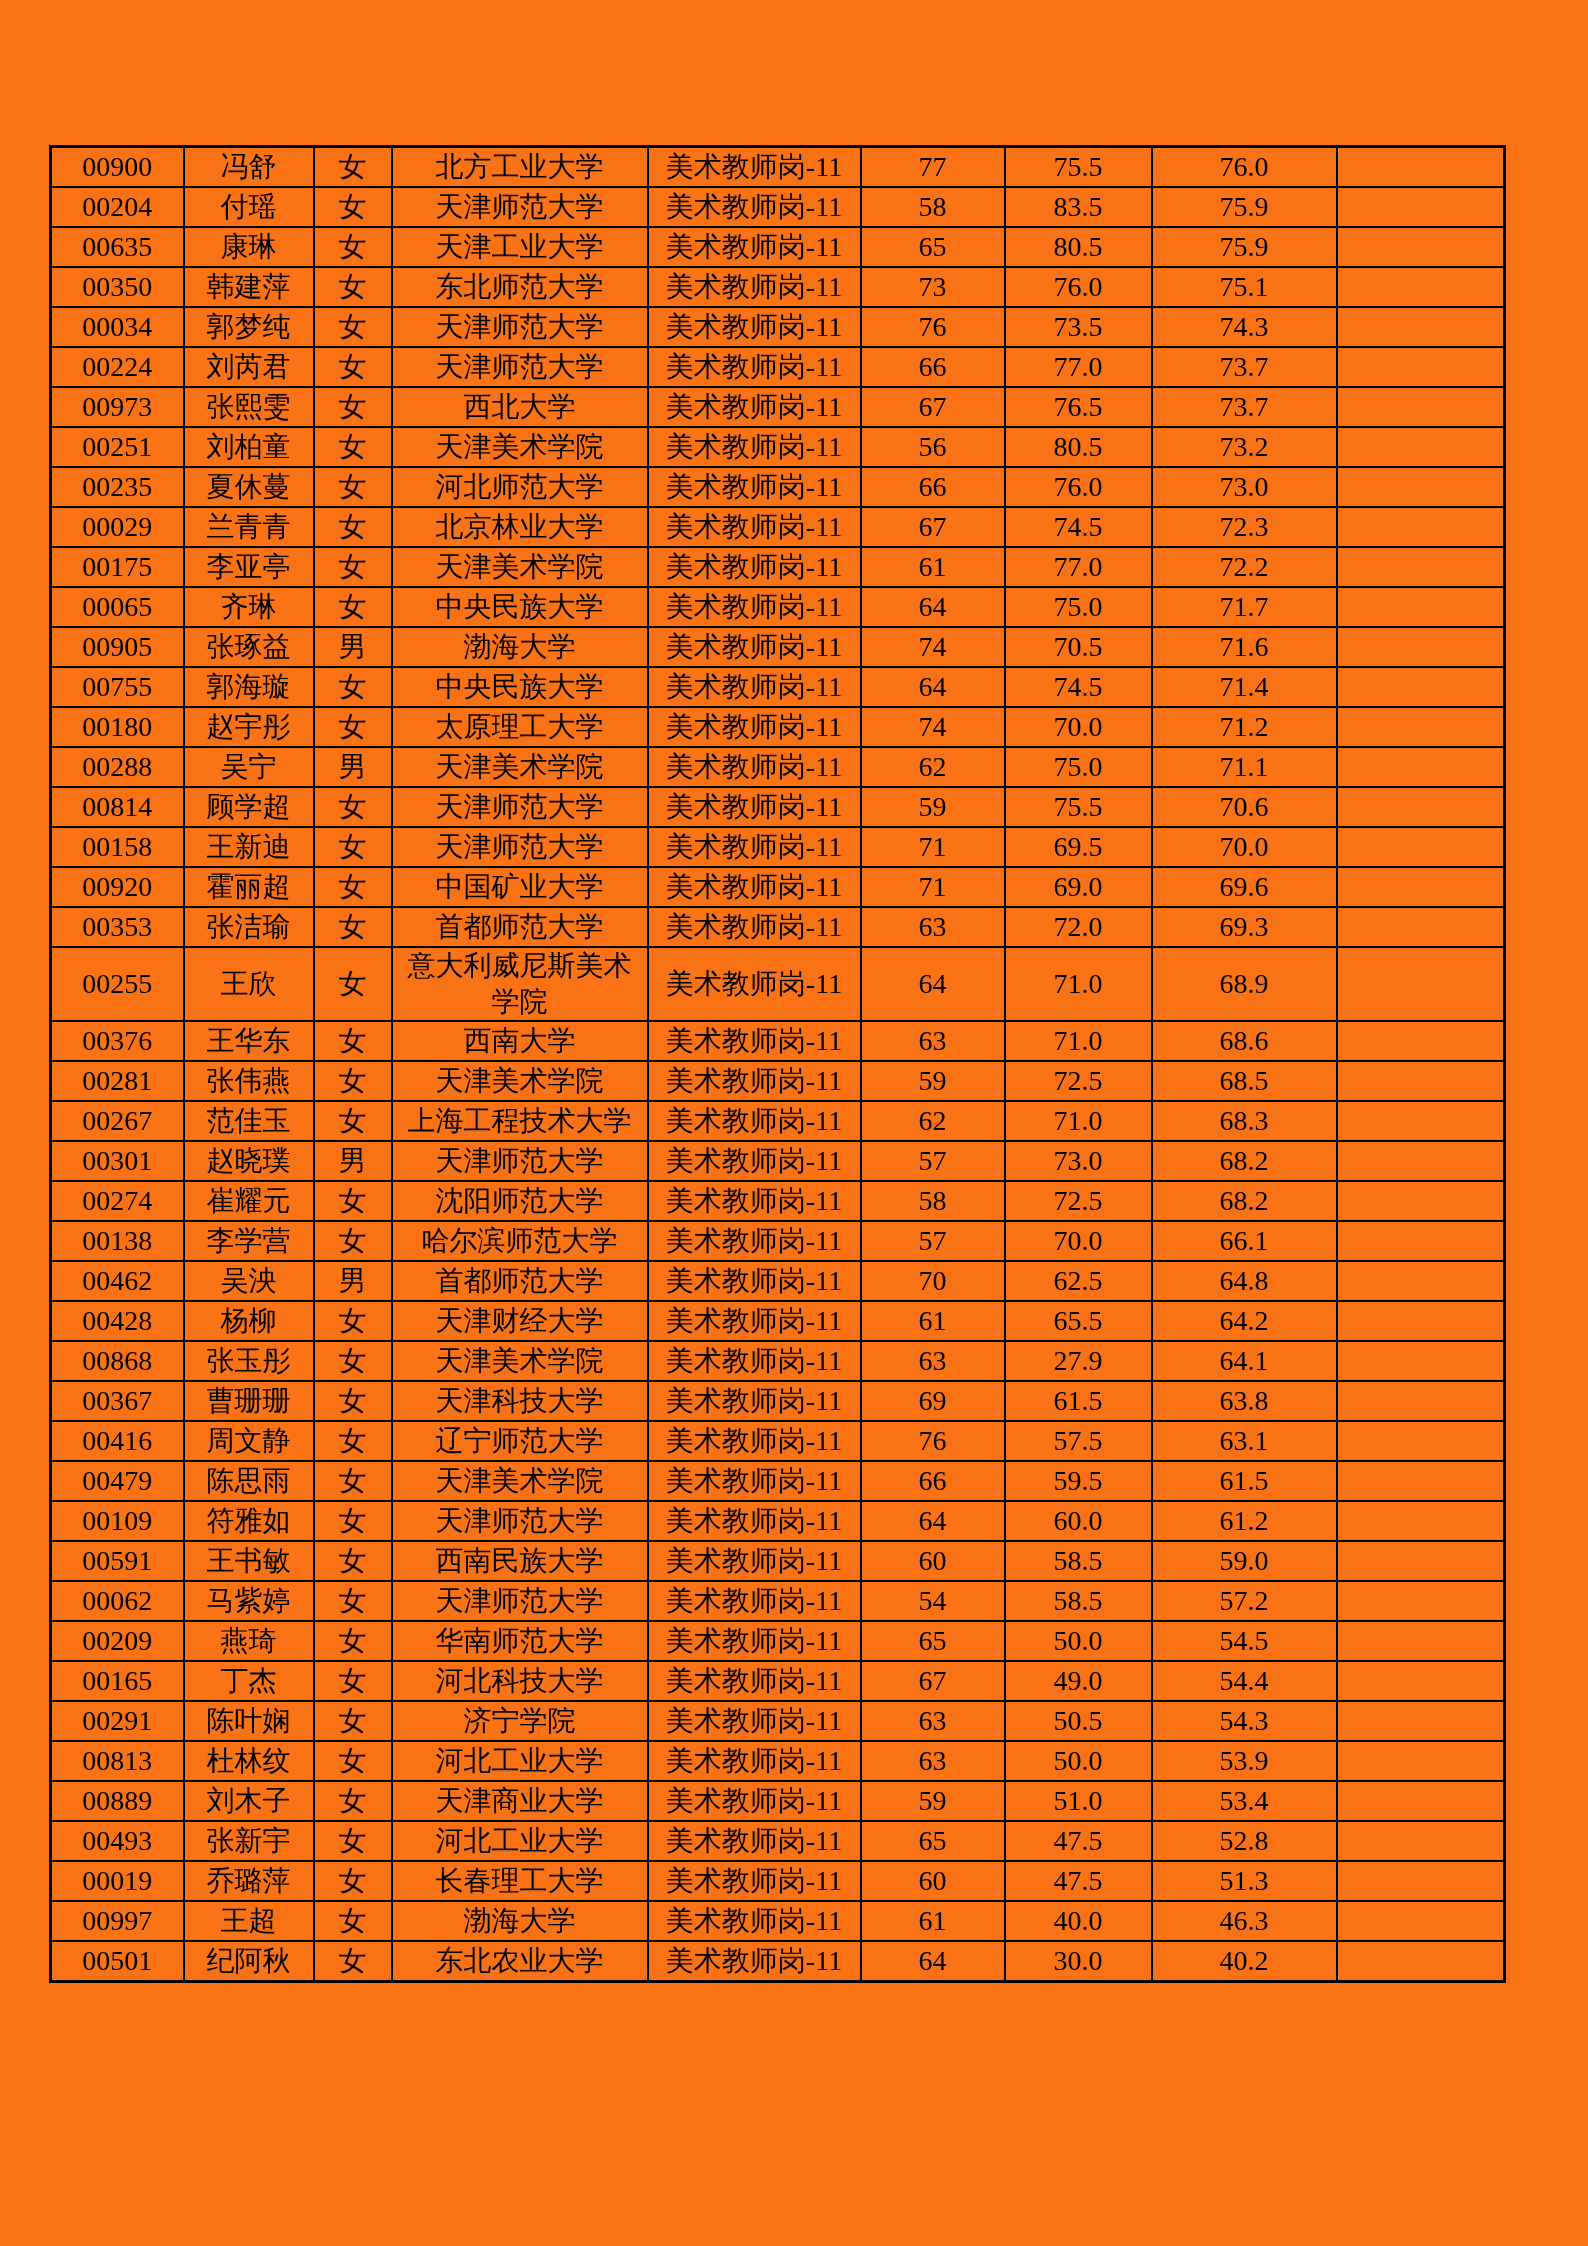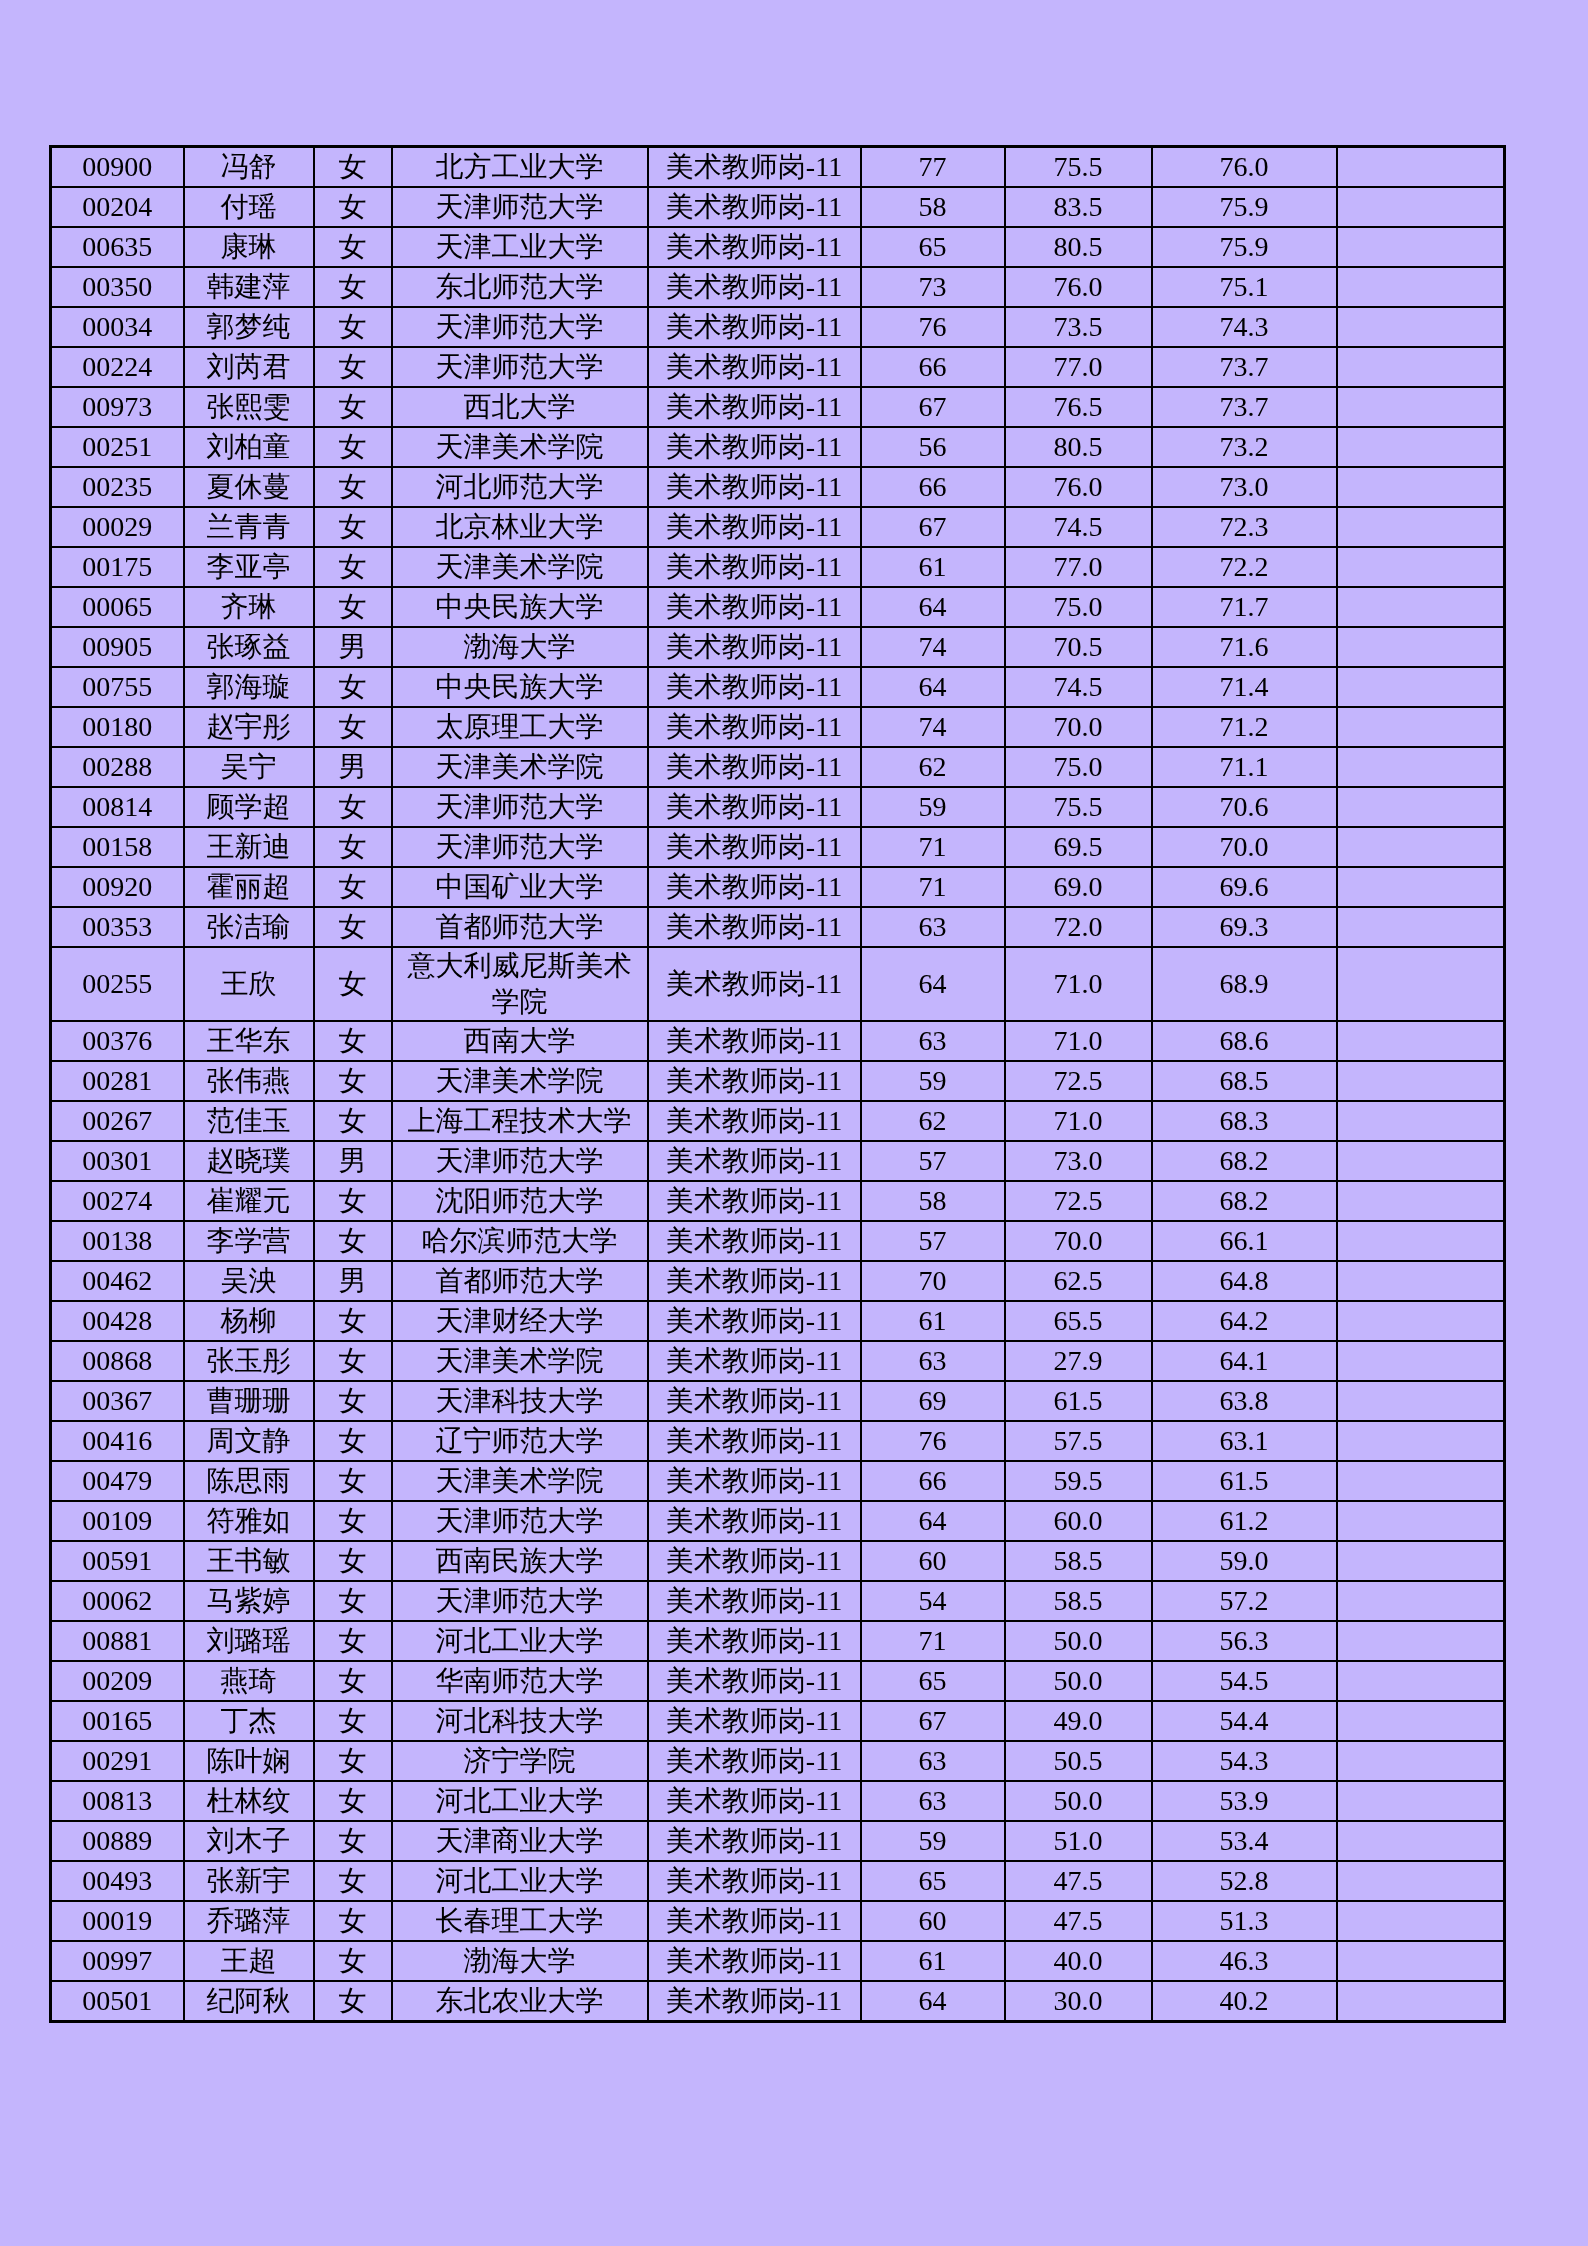--- a/index.html
+++ b/index.html
@@ -4,21 +4,21 @@
 <style>
   html, body {
     margin: 0;
     padding: 0;
     background: #ffffff;
   }
   .page {
     position: relative;
     width: 1588px;
     height: 2246px;
-    background: #c4b5fd;
+    background: #f97316;
     font-family: "Liberation Serif", "DejaVu Serif", serif;
     color: #000000;
   }
   table.score-table {
     position: absolute;
     left: 49px;
     top: 145px;
     width: 1454px;
     border-collapse: collapse;
     table-layout: fixed;
@@ -452,31 +452,20 @@
           <td>马紫婷</td>
           <td>女</td>
           <td>天津师范大学</td>
           <td>美术教师岗-11</td>
           <td>54</td>
           <td>58.5</td>
           <td>57.2</td>
           <td></td>
         </tr>
         <tr>
-          <td>00881</td>
-          <td>刘璐瑶</td>
-          <td>女</td>
-          <td>河北工业大学</td>
-          <td>美术教师岗-11</td>
-          <td>71</td>
-          <td>50.0</td>
-          <td>56.3</td>
-          <td></td>
-        </tr>
-        <tr>
           <td>00209</td>
           <td>燕琦</td>
           <td>女</td>
           <td>华南师范大学</td>
           <td>美术教师岗-11</td>
           <td>65</td>
           <td>50.0</td>
           <td>54.5</td>
           <td></td>
         </tr>

